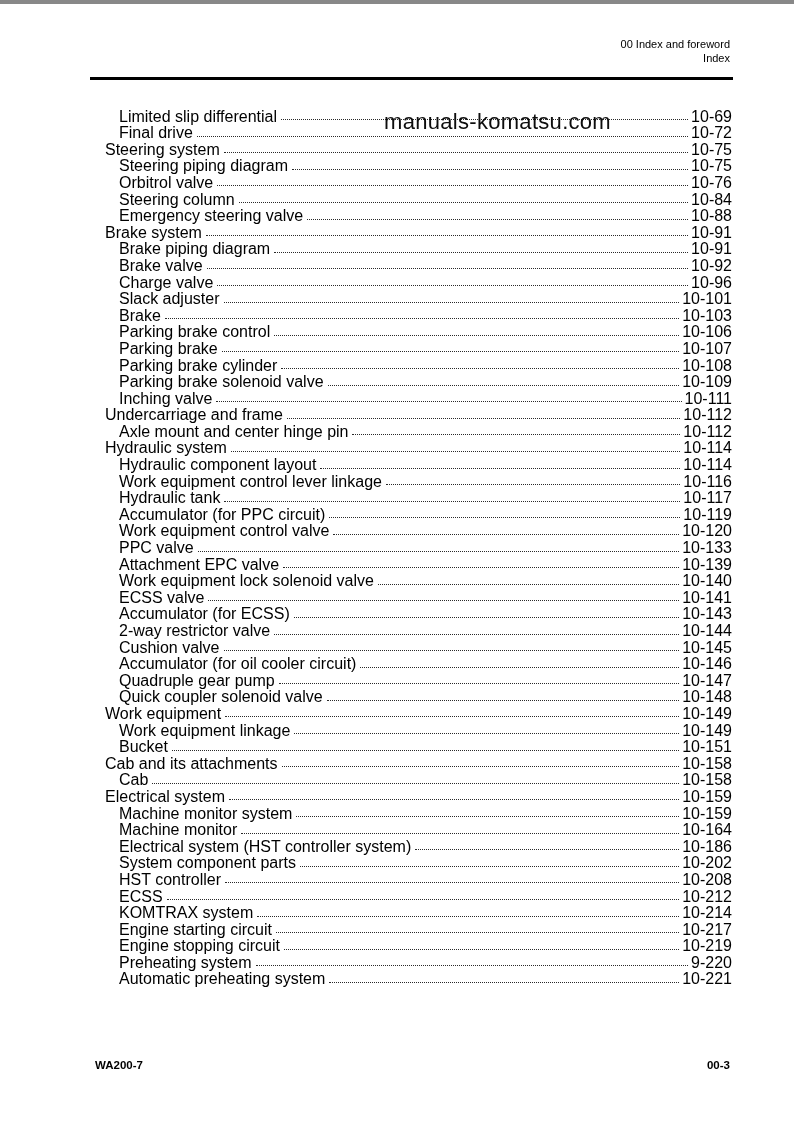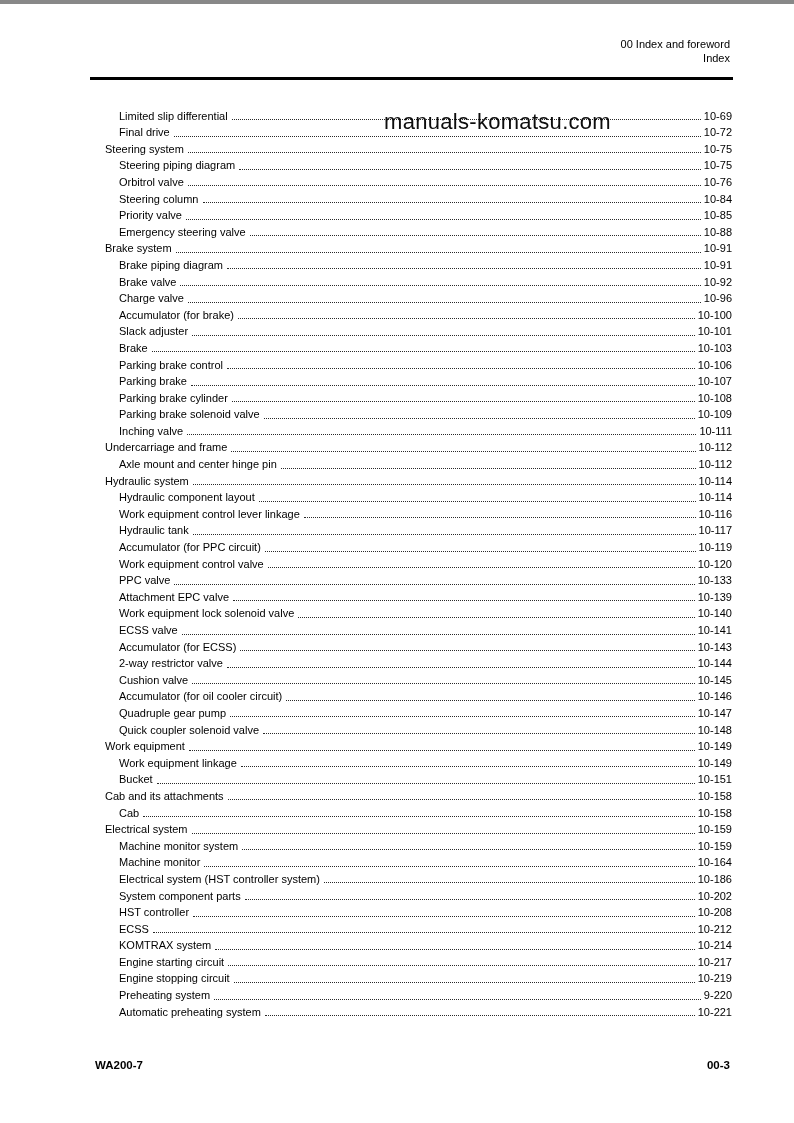--- a/index.html
+++ b/index.html
@@ -28,21 +28,21 @@
   }
   .toc {
     position:absolute;
     left:95px; top:103px;
     width:637px;
   }
   .toc-row {
     display:flex;
     align-items:flex-end;
     height:16.6px;
-    font-size:11px;
+    font-size:16px;
     line-height:15px;
     white-space:nowrap;
   }
   .toc-row.level1 { padding-left:10px;justify-content:space-between; }
   .toc-row.level2 { padding-left:24px; }
   .toc-label { flex:0 0 auto; }
   .leader {
     flex:1 1 auto;
     border-bottom:1.4px dotted #2a2a2a;
     margin:0 3px 3.5px 4px;
@@ -105,25 +105,20 @@
         <span class="toc-label">Orbitrol valve</span>
         <span class="leader"></span>
         <span class="toc-page">10-76</span>
       </div>
       <div class="toc-row level2">
         <span class="toc-label">Steering column</span>
         <span class="leader"></span>
         <span class="toc-page">10-84</span>
       </div>
       <div class="toc-row level2">
-        <span class="toc-label">Priority valve</span>
-        <span class="leader"></span>
-        <span class="toc-page">10-85</span>
-      </div>
-      <div class="toc-row level2">
         <span class="toc-label">Emergency steering valve</span>
         <span class="leader"></span>
         <span class="toc-page">10-88</span>
       </div>
       <div class="toc-row level1">
         <span class="toc-label">Brake system</span>
         <span class="leader"></span>
         <span class="toc-page">10-91</span>
       </div>
       <div class="toc-row level2">
@@ -133,25 +128,20 @@
       </div>
       <div class="toc-row level2">
         <span class="toc-label">Brake valve</span>
         <span class="leader"></span>
         <span class="toc-page">10-92</span>
       </div>
       <div class="toc-row level2">
         <span class="toc-label">Charge valve</span>
         <span class="leader"></span>
         <span class="toc-page">10-96</span>
-      </div>
-      <div class="toc-row level2">
-        <span class="toc-label">Accumulator (for brake)</span>
-        <span class="leader"></span>
-        <span class="toc-page">10-100</span>
       </div>
       <div class="toc-row level2">
         <span class="toc-label">Slack adjuster</span>
         <span class="leader"></span>
         <span class="toc-page">10-101</span>
       </div>
       <div class="toc-row level2">
         <span class="toc-label">Brake</span>
         <span class="leader"></span>
         <span class="toc-page">10-103</span>

